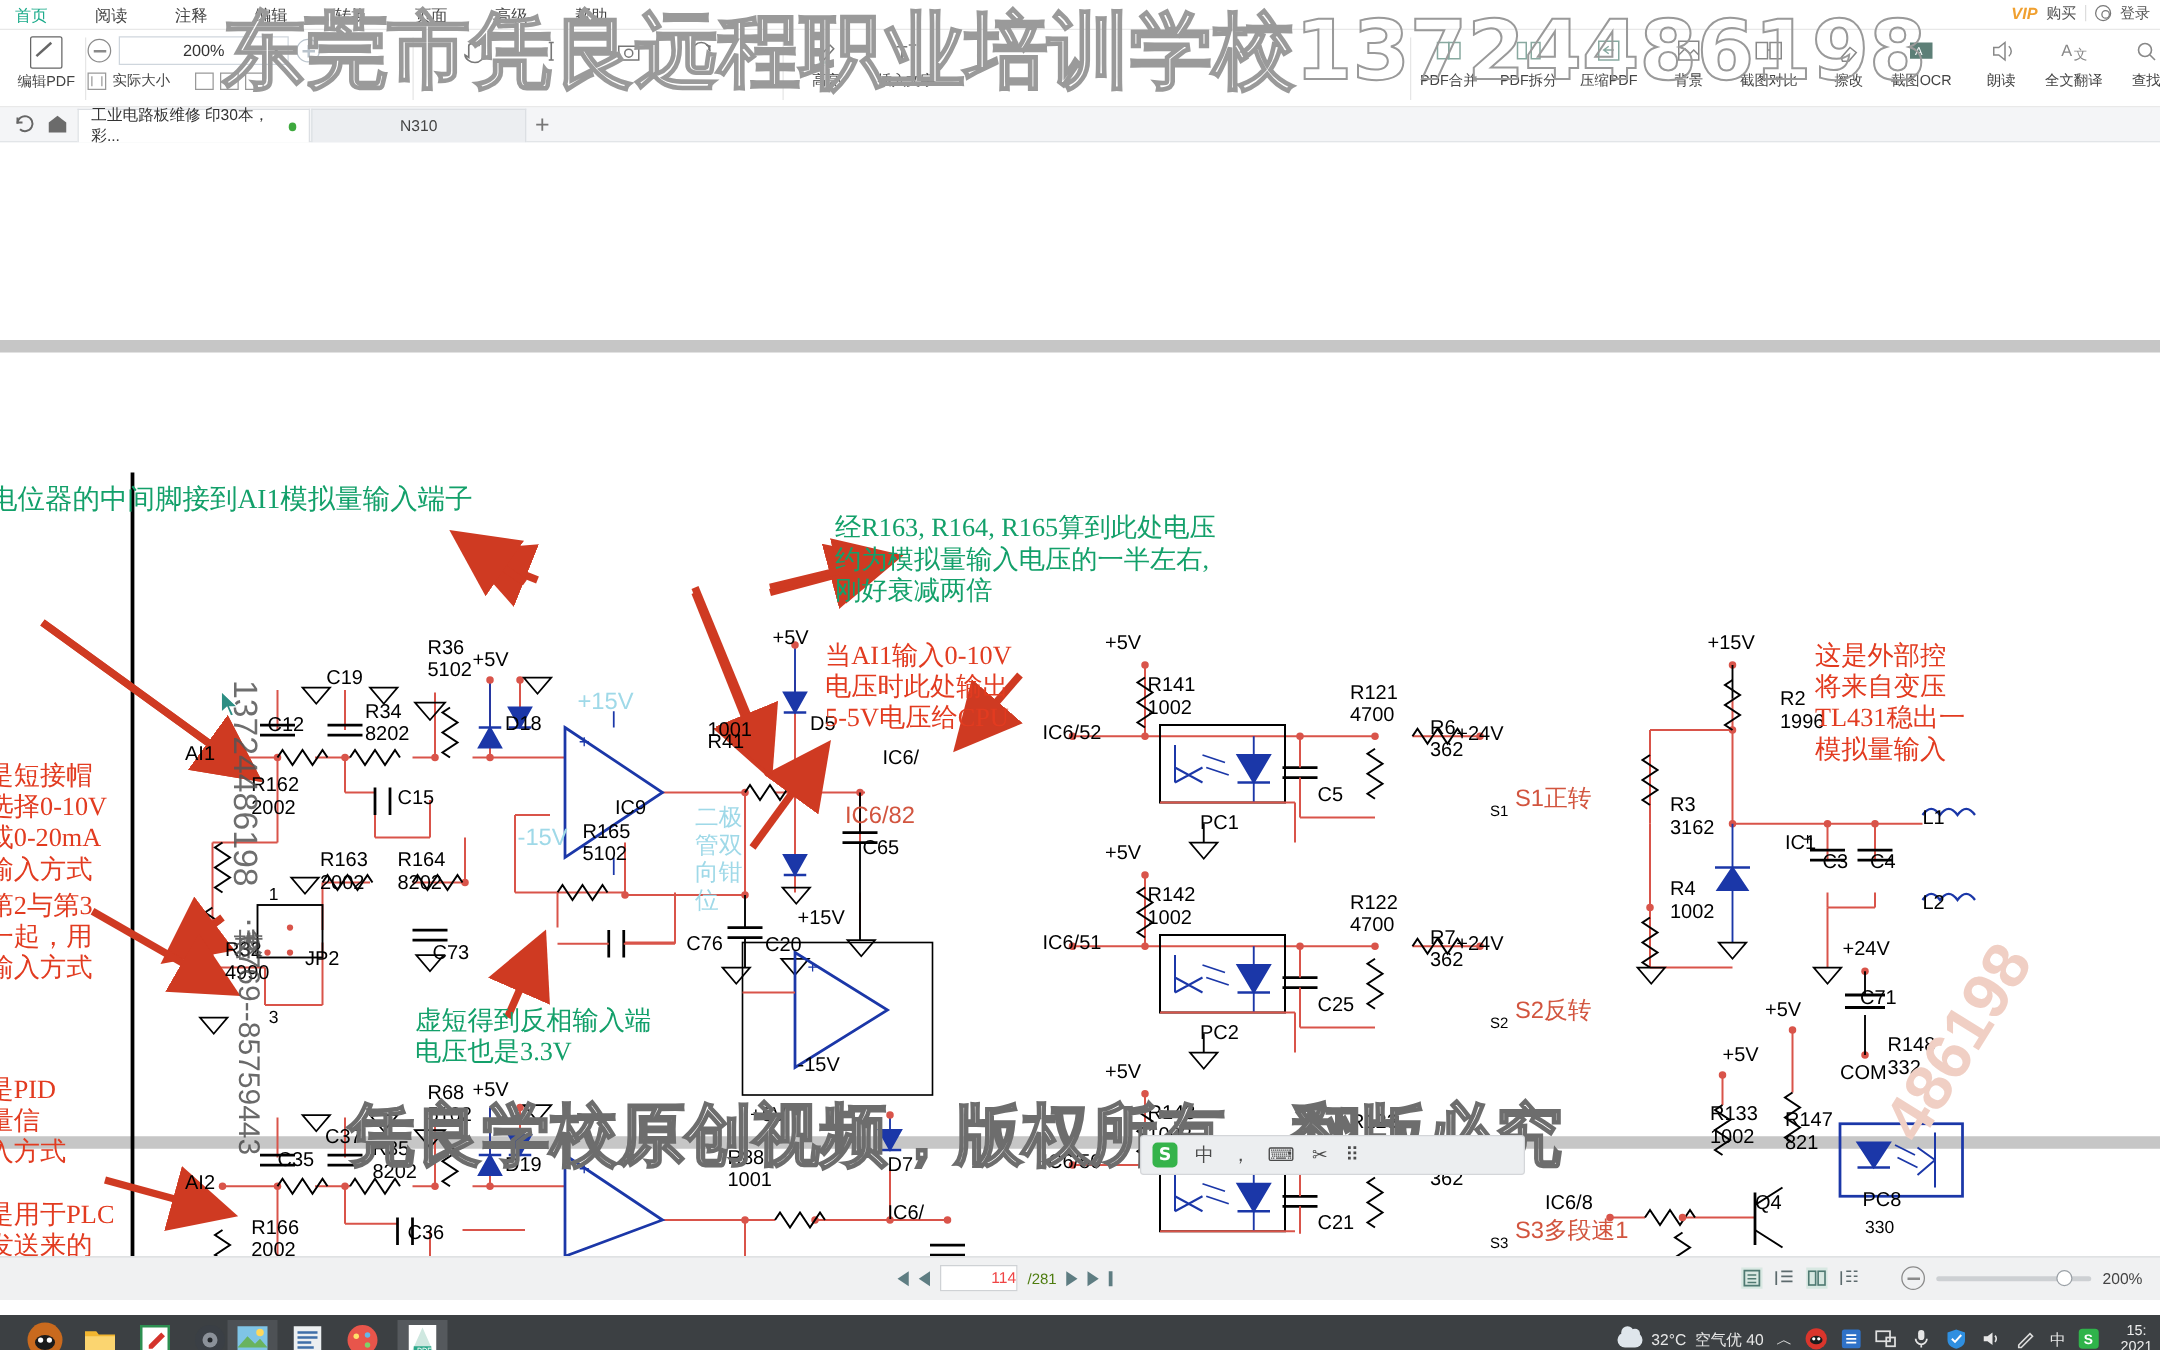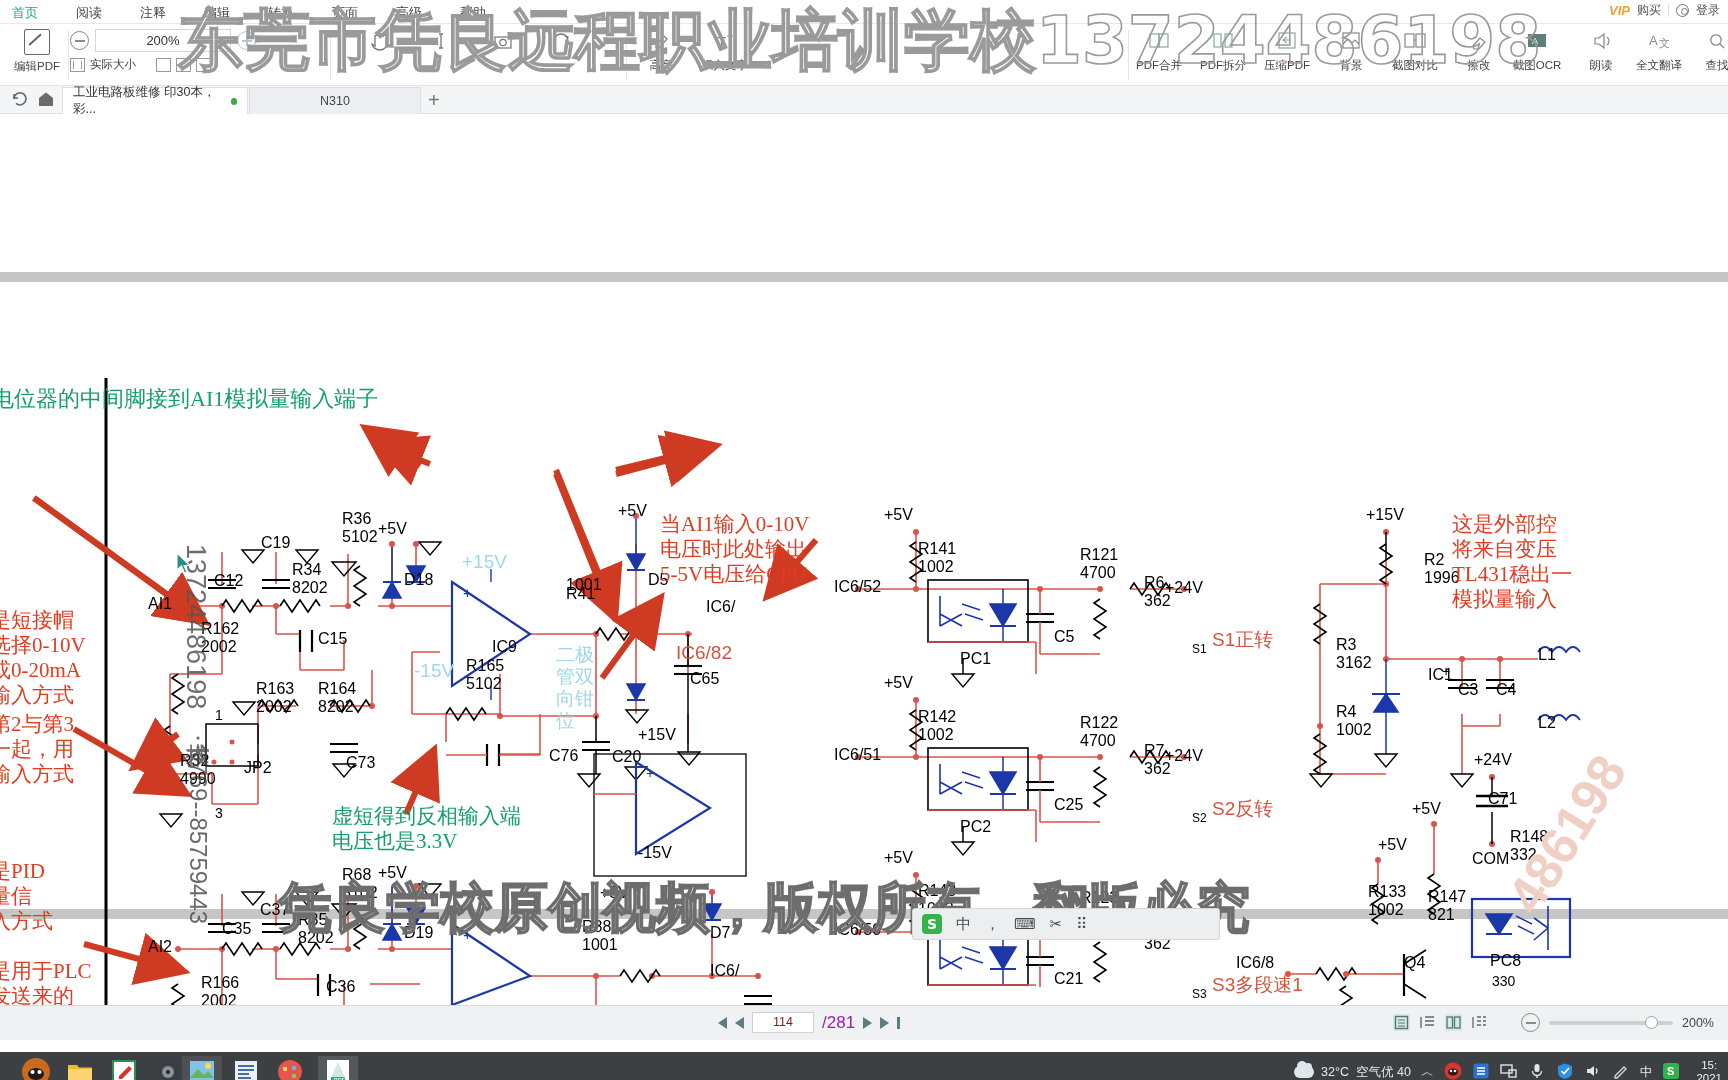--- a/index.html
+++ b/index.html
@@ -114,22 +114,22 @@
 
   
   .statusbar { position:absolute; left:0; top:1005px; width:1728px; height:35px;
     background:#f0f1f2; border-top:1px solid #d9dbdd; }
   .pagenav { position:absolute; left:718px; top:6px; display:flex; align-items:center; gap:8px; }
   .tri { width:0; height:0; border-top:6px solid transparent; border-bottom:6px solid transparent; }
   .tri.l { border-right:9px solid #5e7d82; }
   .tri.r { border-left:9px solid #5e7d82; }
   .bar { width:3px; height:12px; background:#5e7d82; }
   .pgbox { width:62px; height:21px; background:#fff; border:1px solid #cfd2d5;
-    font-size:12.5px; color:#7f1d1d; text-align:center; line-height:19px; }
-  .pgtot { font-size:17px; color:#a21caf; }
+    font-size:12.5px; color:#ef4444; text-align:right; line-height:19px; }
+  .pgtot { font-size:12px; color:#4d7c0f; }
   .vmodes { position:absolute; right:240px; top:8px; display:flex; gap:9px; align-items:center; }
   .vm { width:17px; height:17px; position:relative; }
   .vm.on { background:#d8e8e2; }
   .zoomctl { position:absolute; right:14px; top:7px; display:flex; align-items:center; gap:9px; }
   .slider { width:124px; height:4px; background:#cdd0d3; border-radius:2px; position:relative; }
   .slider .knob { position:absolute; left:96px; top:-5px; width:13px; height:13px;
     border-radius:50%; background:#fff; border:1.4px solid #9aa0a6; }
   .zlabel { font-size:12.5px; color:#444; }
 
   
@@ -883,20 +883,23 @@
       <div class="clabel" style="left:201px;top:860px">R166</div>
       <div class="clabel" style="left:201px;top:878px">2002</div>
       <div class="clabel" style="left:326px;top:864px">C36</div>
       <div class="clabel" style="left:582px;top:804px">R88</div>
       <div class="clabel" style="left:582px;top:822px">1001</div>
       <div class="clabel" style="left:710px;top:810px">D7</div>
       <div class="clabel" style="left:710px;top:848px">IC6/</div>
       <div class="clabel" style="left:1492px;top:858px;font-size:14px">330</div>
 
       <div class="anno green" style="left:-8px;top:272px;font-size:22px">电位器的中间脚接到AI1模拟量输入端子</div>
+      <div class="anno green" style="left:668px;top:296px">经R163, R164, R165算到此处电压
+约为模拟量输入电压的一半左右,
+刚好衰减两倍</div>
       <div class="anno red" style="left:660px;top:398px">当AI1输入0-10V
 电压时此处输出
 5-5V电压给CPU</div>
       <div class="anno green" style="left:332px;top:690px">虚短得到反相输入端
 电压也是3.3V</div>
       <div class="anno red" style="left:1452px;top:398px">这是外部控
 将来自变压
 TL431稳出一
 模拟量输入</div>
       <div class="anno red" style="left:-10px;top:494px">是短接帽

